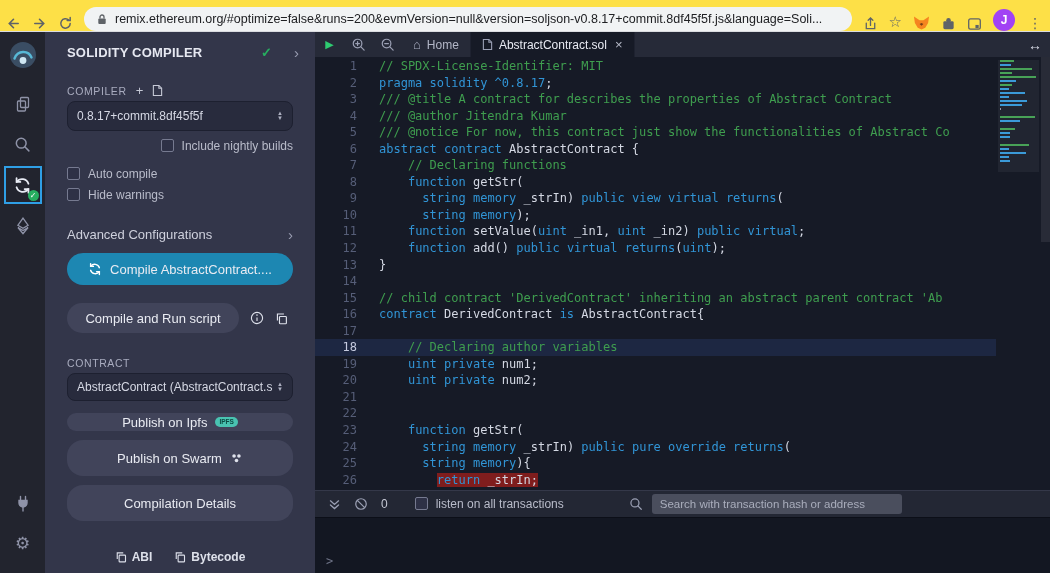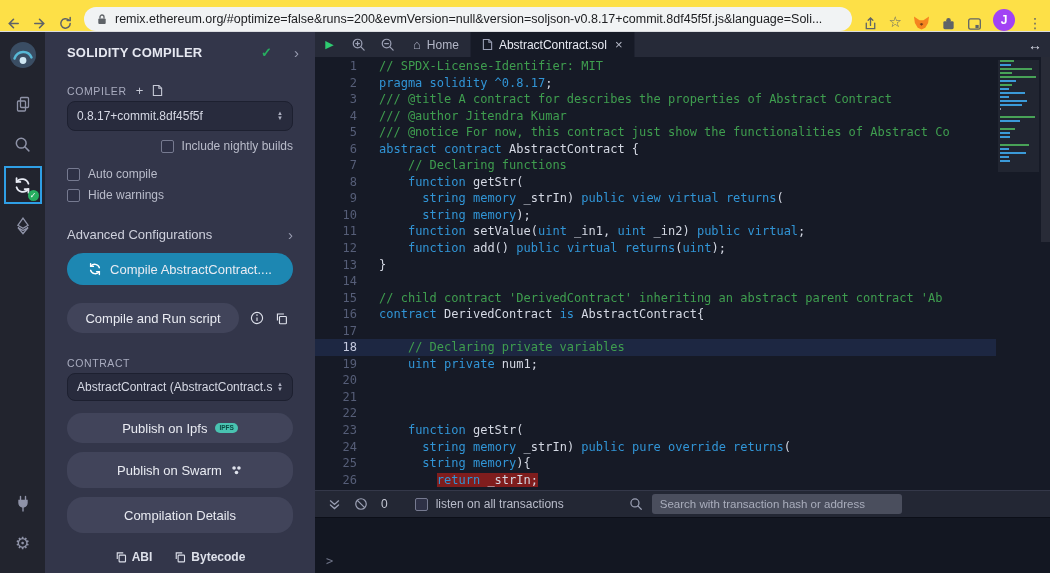--- a/index.html
+++ b/index.html
@@ -29,33 +29,33 @@
   .hdr .sp{flex:1}
   .okmark{color:#27ae60;font-size:13px;font-weight:700}
   .chev{color:#9a9db2;font-size:15px;cursor:pointer}
   .lblrow{display:flex;align-items:center;gap:9px;margin:20px 22px 4px}
   .small-lbl{font-size:10.5px;letter-spacing:.6px;color:#a9acbf}
   .plus{font-size:13px;color:#c6c9d6;cursor:pointer;line-height:10px}
   .select{margin:0 22px;height:30px;background:#282b3d;border:1px solid #1d2030;border-radius:8px;display:flex;align-items:center;padding:0 9px;font-size:12px;color:#d5d8e4;cursor:pointer}
   .select.sm{height:28px}
   .updn{margin-left:auto;display:flex;flex-direction:column;align-items:center}
   .updn span{font-size:6px;line-height:5px;color:#aeb1c2}
-  .cbrow{display:flex;align-items:center;gap:8px;font-size:12px;color:#b9bcca}
+  .cbrow{display:flex;gap:8px;font-size:12px;color:#b9bcca}
   .cb{width:13px;height:13px;background:#2e3146;border:1px solid #767a90;border-radius:2px;flex:0 0 13px;cursor:pointer}
   .nightly{margin:8px 22px 0;justify-content:flex-end}
   .auto{margin:14px 22px 0}
   .hide{margin:7px 22px 0}
   .adv{display:flex;align-items:center;margin:24px 22px 0;font-size:13px;color:#ced0dc}
   .adv .sp{flex:1}
   .btn{border:none;border-radius:16px;color:#e9ebf2;font-size:13px;font-family:inherit;display:flex;align-items:center;justify-content:center;gap:8px;cursor:pointer}
   .btn-blue{margin:10px 22px 0;height:32px;background:#1d87b2}
   .runrow{display:flex;align-items:center;gap:11px;margin:18px 22px 0}
   .btn-gray{background:#41445a}
   .btn-run{height:30px;flex:0 0 172px}
-  .btn-wide{margin:12px 22px 0;height:30px}
+  .btn-wide{margin:12px 22px 0;height:18px}
   .btn-wide2{margin:9px 22px 0;height:36px}
   .ipfs-badge{background:#49c3b1;color:#0b4a42;font-size:6.5px;font-weight:700;border-radius:7px;padding:2px 4px;line-height:1}
   .contract-lbl{margin:24px 22px 4px}
   .footer{margin-top:auto;display:flex;align-items:center;justify-content:center;gap:22px;padding:10px 0 9px}
   .fitem{display:flex;align-items:center;gap:5px;font-size:12px;font-weight:700;color:#dde0ea;cursor:pointer}
   
   .main{flex:1;display:flex;flex-direction:column;min-width:0}
   .tabbar{height:25px;background:#262a38;display:flex;align-items:stretch;flex:0 0 25px}
   .tbtn{width:29px;display:flex;align-items:center;justify-content:center;cursor:pointer}
   .play{color:#2ecc71;font-size:11px}
@@ -335,23 +335,23 @@
           <div class="crow"><span class="lnum">8</span><span class="ltext"><span class="tk-p">    </span><span class="tk-k">function</span><span class="tk-p"> getStr(</span></span></div>
           <div class="crow"><span class="lnum">9</span><span class="ltext"><span class="tk-p">      </span><span class="tk-k">string</span><span class="tk-p"> </span><span class="tk-k">memory</span><span class="tk-p"> _strIn) </span><span class="tk-k">public</span><span class="tk-p"> </span><span class="tk-k">view</span><span class="tk-p"> </span><span class="tk-k">virtual</span><span class="tk-p"> </span><span class="tk-k">returns</span><span class="tk-p">(</span></span></div>
           <div class="crow"><span class="lnum">10</span><span class="ltext"><span class="tk-p">      </span><span class="tk-k">string</span><span class="tk-p"> </span><span class="tk-k">memory</span><span class="tk-p">);</span></span></div>
           <div class="crow"><span class="lnum">11</span><span class="ltext"><span class="tk-p">    </span><span class="tk-k">function</span><span class="tk-p"> setValue(</span><span class="tk-k">uint</span><span class="tk-p"> _in1, </span><span class="tk-k">uint</span><span class="tk-p"> _in2) </span><span class="tk-k">public</span><span class="tk-p"> </span><span class="tk-k">virtual</span><span class="tk-p">;</span></span></div>
           <div class="crow"><span class="lnum">12</span><span class="ltext"><span class="tk-p">    </span><span class="tk-k">function</span><span class="tk-p"> add() </span><span class="tk-k">public</span><span class="tk-p"> </span><span class="tk-k">virtual</span><span class="tk-p"> </span><span class="tk-k">returns</span><span class="tk-p">(</span><span class="tk-k">uint</span><span class="tk-p">);</span></span></div>
           <div class="crow"><span class="lnum">13</span><span class="ltext"><span class="tk-p">}</span></span></div>
           <div class="crow"><span class="lnum">14</span><span class="ltext"></span></div>
           <div class="crow"><span class="lnum">15</span><span class="ltext"><span class="tk-c">// child contract 'DerivedContract' inheriting an abstract parent contract 'Ab</span></span></div>
           <div class="crow"><span class="lnum">16</span><span class="ltext"><span class="tk-k">contract</span><span class="tk-p"> DerivedContract </span><span class="tk-k">is</span><span class="tk-p"> AbstractContract{</span></span></div>
           <div class="crow"><span class="lnum">17</span><span class="ltext"></span></div>
-          <div class="crow hl"><span class="lnum">18</span><span class="ltext"><span class="tk-p">    </span><span class="tk-c">// Declaring private variables</span></span></div>
+          <div class="crow hl"><span class="lnum">18</span><span class="ltext"><span class="tk-p">    </span><span class="tk-c">// Declaring author variables</span></span></div>
           <div class="crow"><span class="lnum">19</span><span class="ltext"><span class="tk-p">    </span><span class="tk-k">uint</span><span class="tk-p"> </span><span class="tk-k">private</span><span class="tk-p"> num1;</span></span></div>
-          <div class="crow"><span class="lnum">20</span></div>
+          <div class="crow"><span class="lnum">20</span><span class="ltext"><span class="tk-p">    </span><span class="tk-k">uint</span><span class="tk-p"> </span><span class="tk-k">private</span><span class="tk-p"> num2;</span></span></div>
           <div class="crow"><span class="lnum">21</span><span class="ltext"></span></div>
           <div class="crow"><span class="lnum">22</span></div>
           <div class="crow"><span class="lnum">23</span><span class="ltext"><span class="tk-p">    </span><span class="tk-k">function</span><span class="tk-p"> getStr(</span></span></div>
           <div class="crow"><span class="lnum">24</span><span class="ltext"><span class="tk-p">      </span><span class="tk-k">string</span><span class="tk-p"> </span><span class="tk-k">memory</span><span class="tk-p"> _strIn) </span><span class="tk-k">public</span><span class="tk-p"> </span><span class="tk-k">pure</span><span class="tk-p"> </span><span class="tk-k">override</span><span class="tk-p"> </span><span class="tk-k">returns</span><span class="tk-p">(</span></span></div>
           <div class="crow"><span class="lnum">25</span><span class="ltext"><span class="tk-p">      </span><span class="tk-k">string</span><span class="tk-p"> </span><span class="tk-k">memory</span><span class="tk-p">){</span></span></div>
           <div class="crow"><span class="lnum">26</span><span class="ltext"><span class="tk-p">        </span><span class="tk-k selbg">return</span><span class="tk-p selbg"> _strIn;</span></span></div>
         </div>
       <div class="minimap">
         <div class="mmview"></div>
         <div>

